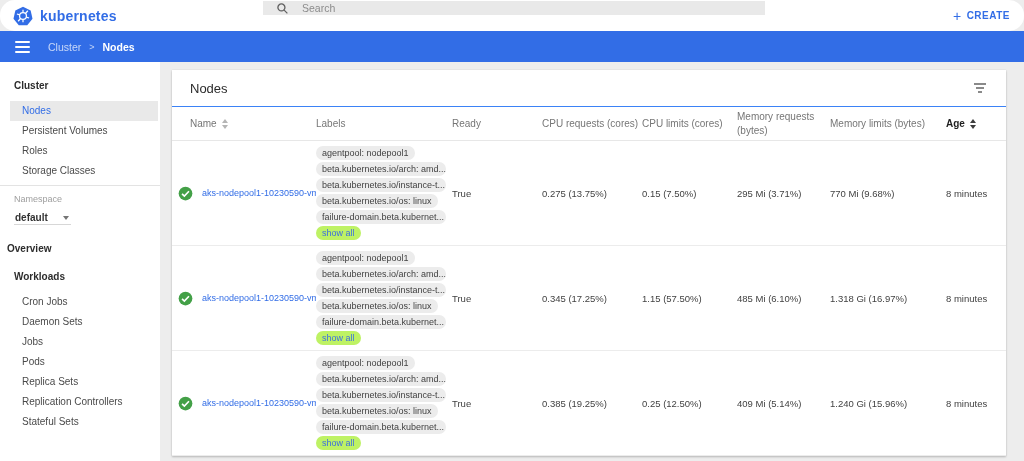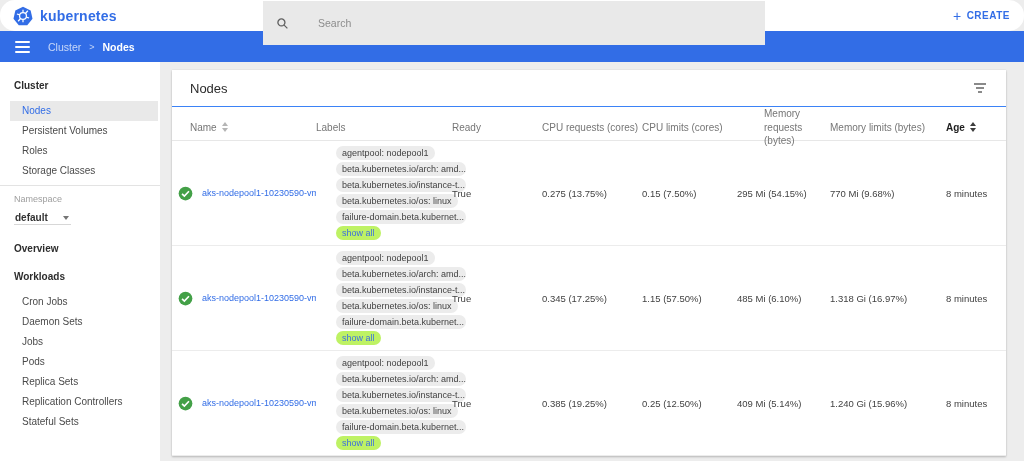--- a/index.html
+++ b/index.html
@@ -9,22 +9,22 @@
     background:#ededed;
     font-family:"Liberation Sans", sans-serif;
     -webkit-font-smoothing:antialiased;
   }
 
   
   .topbar { position:relative; height:31px; background:#fff; display:flex; align-items:center;border-radius:15px; }
   .brand { display:flex; align-items:center; gap:7px; padding-left:13px; cursor:pointer; }
   .brand-name { color:#326de6; font-size:14px; font-weight:bold; letter-spacing:0.2px; }
   .searchbox {
-    position:absolute; left:263px; top:1px; width:502px; height:44px;
-    background:#e9e9e9; display:flex; align-items:center; padding-left:13px; gap:27px;
+    position:absolute; left:263px; top:1px; width:502px; height:14px;
+    background:#e9e9e9; display:flex; align-items:center; padding-left:13px; gap:11px;
   }
   .searchbox input {
     border:none; background:transparent; outline:none; width:380px;
     font-size:10.5px; color:#424242; font-family:"Liberation Sans", sans-serif;
   }
   .searchbox input::placeholder { color:#8c8c8c; }
   .create-btn {
     position:absolute; right:14px; top:0; height:31px;
     display:flex; align-items:center; gap:5px;
     color:#326de6; font-size:10px; font-weight:bold; letter-spacing:0.5px; cursor:pointer;
@@ -39,21 +39,21 @@
   .crumb-parent { color:rgba(255,255,255,0.72); cursor:pointer; }
   .crumb-sep { color:rgba(255,255,255,0.72); font-size:9px; }
   .crumb-current { color:#fff; font-weight:bold; }
 
   
   .main { display:flex; height:399px; }
 
   
   .sidebar { width:160px; flex-shrink:0; background:#fff; padding-top:6px; overflow:hidden; }
   .side-header { font-size:10px; font-weight:bold; color:#2d2d2d; padding:12px 14px 10px; cursor:pointer; }
-  .side-header.tight { padding:18px 14px 9px; }
+  .side-header.tight { padding:18px 7px 9px; }
   .side-item { font-size:10px; line-height:10px; color:#4a4a4a; padding:5px 14px 5px 22px; cursor:pointer; white-space:nowrap; }
   .side-item.active { background:#e9e9e9; color:#326de6; margin:0 2px 0 10px; padding-left:12px; }
   .side-divider { border-top:1px solid #e3e3e3; margin:4px 0 0; }
   .ns-label { font-size:9px; color:#9e9e9e; padding:8px 14px 0; }
   .ns-select {
     display:flex; align-items:center; justify-content:space-between;
     margin:8px 14px 0; padding:0 2px 1px 1px; width:57px;
     border-bottom:1px solid #d7d7d7;
     font-size:10px; font-weight:bold; color:#333; cursor:pointer;
   }
@@ -64,33 +64,33 @@
   .card { background:#fff; height:386px; overflow:hidden; box-shadow:0 1px 2px rgba(0,0,0,0.22), 0 0 1px rgba(0,0,0,0.1); }
   .card-header { height:36px; display:flex; align-items:center; justify-content:space-between; padding:0 15px 0 18px; }
   .card-title { font-size:13px; color:#2b2b2b; }
   .filter-icon { display:flex; flex-direction:column; align-items:center; gap:2px; padding:5px; cursor:pointer; }
   .filter-icon div { height:2px; background:#8a8a8a; }
   .f1 { width:12px; } .f2 { width:8px; } .f3 { width:4px; }
 
   .thead, .trow { display:grid; grid-template-columns:144px 136px 90px 100px 95px 93px 116px 1fr; align-items:center; }
   .thead { height:35px; border-top:1px solid #3b82f6; border-bottom:1px solid #e7e7e7; font-size:10px; color:#767676; }
   .th-name { padding-left:18px; display:flex; align-items:center; gap:5px; cursor:pointer; }
-  .th-mem-req { line-height:1.35; padding-right:14px;margin-left:27px; }
+  .th-mem-req { line-height:1.35; padding-right:14px; }
   .th-age { color:#1f1f1f; font-weight:bold; display:flex; align-items:center; gap:5px; cursor:pointer; }
   .sort { display:inline-flex; flex-direction:column; gap:2px; }
   .sort .up { width:0; height:0; border-left:3px solid transparent; border-right:3px solid transparent; border-bottom:4px solid #b5b5b5; }
   .sort .down { width:0; height:0; border-left:3px solid transparent; border-right:3px solid transparent; border-top:4px solid #b5b5b5; }
   .sort.dark .up { border-bottom-color:#3c3c3c; }
   .sort.dark .down { border-top-color:#3c3c3c; }
 
   .trow { height:105px; font-size:9.5px; color:#424242; border-bottom:1px solid #ececec; }
   .cell-name { display:flex; align-items:center; gap:9px; padding-left:6px; overflow:hidden; }
   .status-icon { width:15px; height:15px; flex-shrink:0; }
   .node-link { color:#326de6; font-size:9px; white-space:nowrap; overflow:hidden; cursor:pointer; }
-  .cell-labels { display:flex; flex-direction:column; align-items:flex-start; gap:2px; padding-right:6px;margin-left:20px; }
+  .cell-labels { display:flex; flex-direction:column; align-items:flex-start; gap:2px; padding-right:6px; }
   .chip {
     background:#ececec; color:#424242; font-size:9px; line-height:10px;
     padding:2px 6px; border-radius:7px; white-space:nowrap; max-width:130px; overflow:hidden;
   }
   .chip.showall { background:#bef264; color:#3d6fde; cursor:pointer; }
   .cell-num { white-space:nowrap; }
 </style>
 </head>
 <body>
 
@@ -218,21 +218,21 @@
           <span class="chip">agentpool: nodepool1</span>
           <span class="chip">beta.kubernetes.io/arch: amd...</span>
           <span class="chip">beta.kubernetes.io/instance-t...</span>
           <span class="chip">beta.kubernetes.io/os: linux</span>
           <span class="chip">failure-domain.beta.kubernet...</span>
           <span class="chip showall">show all</span>
         </div>
         <div class="cell-num">True</div>
         <div class="cell-num">0.275 (13.75%)</div>
         <div class="cell-num">0.15 (7.50%)</div>
-        <div class="cell-num">295 Mi (54.15%)</div>
+        <div class="cell-num">295 Mi (3.71%)</div>
         <div class="cell-num">770 Mi (9.68%)</div>
         <div class="cell-num">8 minutes</div>
       </div>
 
       <div class="trow">
         <div class="cell-name">
           <span class="status-icon">
             <svg width="15" height="15" viewBox="0 0 24 24">
               <circle cx="12" cy="12" r="11" fill="#43a047"></circle>
               <path d="M6.5 12.5 L10.2 16.2 L17.5 8.5" fill="none" stroke="#ffffff" stroke-width="2.6"></path>

